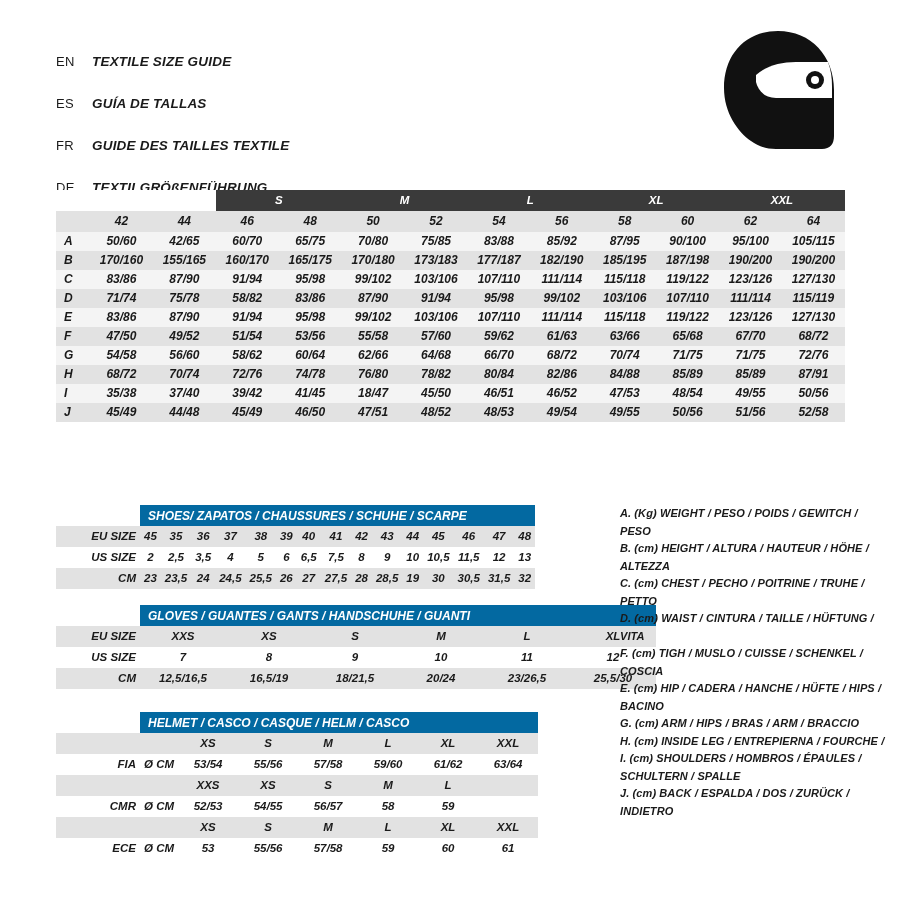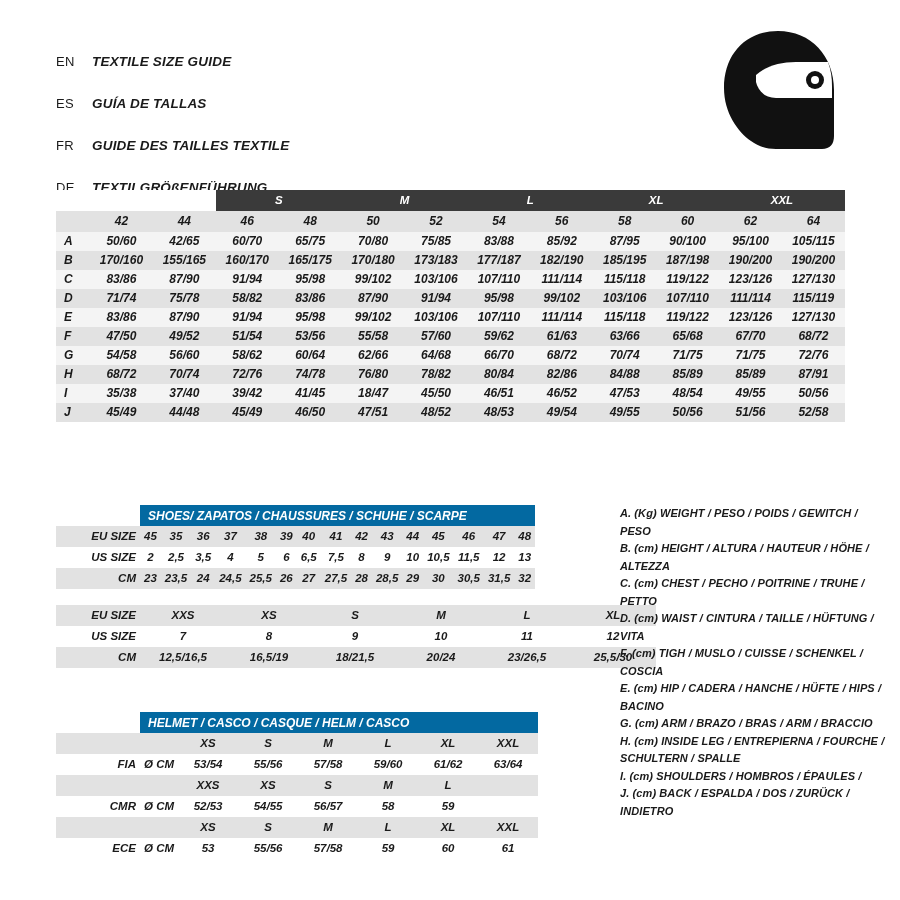--- a/index.html
+++ b/index.html
@@ -329,33 +329,37 @@
         <td class="v">23</td>
         <td class="v">23,5</td>
         <td class="v">24</td>
         <td class="v">24,5</td>
         <td class="v">25,5</td>
         <td class="v">26</td>
         <td class="v">27</td>
         <td class="v">27,5</td>
         <td class="v">28</td>
         <td class="v">28,5</td>
-        <td class="v">29</td>
+        <td class="v">19</td>
         <td class="v">30</td>
         <td class="v">30,5</td>
         <td class="v">31,5</td>
         <td class="v">32</td>
       </tr>
     </tbody>
       </table>
   </div>
 
   <div class="sub" style="left:56px;top:605px;">
     <table>
       <tbody>
+          <tr>
+        <td class="lbl"></td>
+        <td class="title" colspan="6">GLOVES / GUANTES / GANTS / HANDSCHUHE / GUANTI</td>
+      </tr>
       <tr class="shade">
         <td class="lbl">EU SIZE</td>
         <td class="v" style="width:78px">XXS</td>
         <td class="v" style="width:78px">XS</td>
         <td class="v" style="width:78px">S</td>
         <td class="v" style="width:78px">M</td>
         <td class="v" style="width:78px">L</td>
         <td class="v" style="width:78px">XL</td>
       </tr>
       <tr>
@@ -454,20 +458,20 @@
       </table>
   </div>
 
   <div class="legend">
     <div>A. (Kg) WEIGHT / PESO / POIDS / GEWITCH / PESO</div>
     <div>B. (cm) HEIGHT / ALTURA / HAUTEUR / HÖHE / ALTEZZA</div>
     <div>C. (cm) CHEST / PECHO / POITRINE / TRUHE / PETTO</div>
     <div>D. (cm) WAIST / CINTURA / TAILLE / HÜFTUNG / VITA</div>
     <div>F. (cm) TIGH / MUSLO / CUISSE / SCHENKEL / COSCIA</div>
     <div>E. (cm) HIP / CADERA / HANCHE / HÜFTE / HIPS / BACINO</div>
-    <div>G. (cm) ARM / BRAZO / BRAS / ARM / BRACCIO</div>
+    <div>G. (cm) ARM / HIPS / BRAS / ARM / BRACCIO</div>
     <div>H. (cm) INSIDE LEG / ENTREPIERNA / FOURCHE /</div>
+    <div>I. (cm) SHOULDERS / HOMBROS / ÉPAULES /</div>
     <div>SCHULTERN / SPALLE</div>
-    <div>I. (cm) SHOULDERS / HOMBROS / ÉPAULES /</div>
     <div>J. (cm) BACK / ESPALDA / DOS / ZURÜCK / INDIETRO</div>
   </div>
 
 </div>
 
 </body></html>

